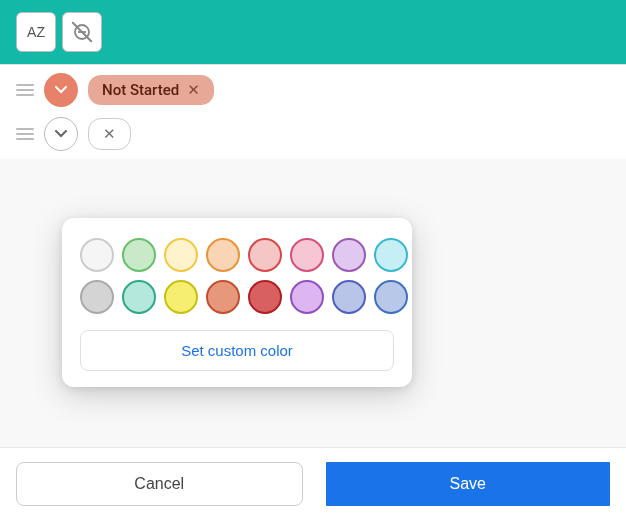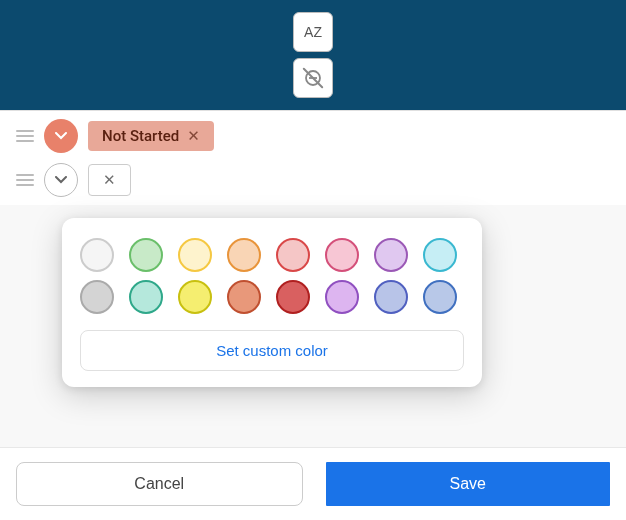--- a/index.html
+++ b/index.html
@@ -18,23 +18,22 @@
       height: 100%;
       position: relative;
     }
 
     
     .toolbar {
       display: flex;
       align-items: center;
       gap: 6px;
       padding: 12px 16px;
-      background: #0c4a6e;
+      background: #14b8a6;
       border-bottom: 1px solid #e0e0e0;
-      flex-direction: column;
     }
 
     .toolbar-btn {
       width: 40px;
       height: 40px;
       border: 1.5px solid #bbb;
       border-radius: 6px;
       background: #fff;
       display: flex;
       align-items: center;
@@ -97,21 +96,21 @@
       background: #fff;
       border: 1.5px solid #bbb;
       color: #666;
     }
 
     .filter-tag {
       display: flex;
       align-items: center;
       gap: 8px;
       padding: 6px 14px;
-      border-radius: 4px;
+      border-radius: 13px;
       font-size: 15px;
       font-weight: 500;
       cursor: pointer;
     }
 
     .filter-tag.active {
       background: #e8a898;
       color: #5a2010;
     }
 
@@ -141,21 +140,21 @@
       background: none;
       border: none;
       cursor: pointer;
     }
 
     
     .color-picker-popup {
       position: absolute;
       top: 218px;
       left: 62px;
-      width: 420px;
+      width: 350px;
       background: #fff;
       border-radius: 12px;
       box-shadow: 0 8px 32px rgba(0,0,0,0.18), 0 2px 8px rgba(0,0,0,0.10);
       padding: 20px 18px 16px 18px;
       z-index: 100;
     }
 
     .color-grid {
       display: grid;
       grid-template-columns: repeat(8, 1fr);

